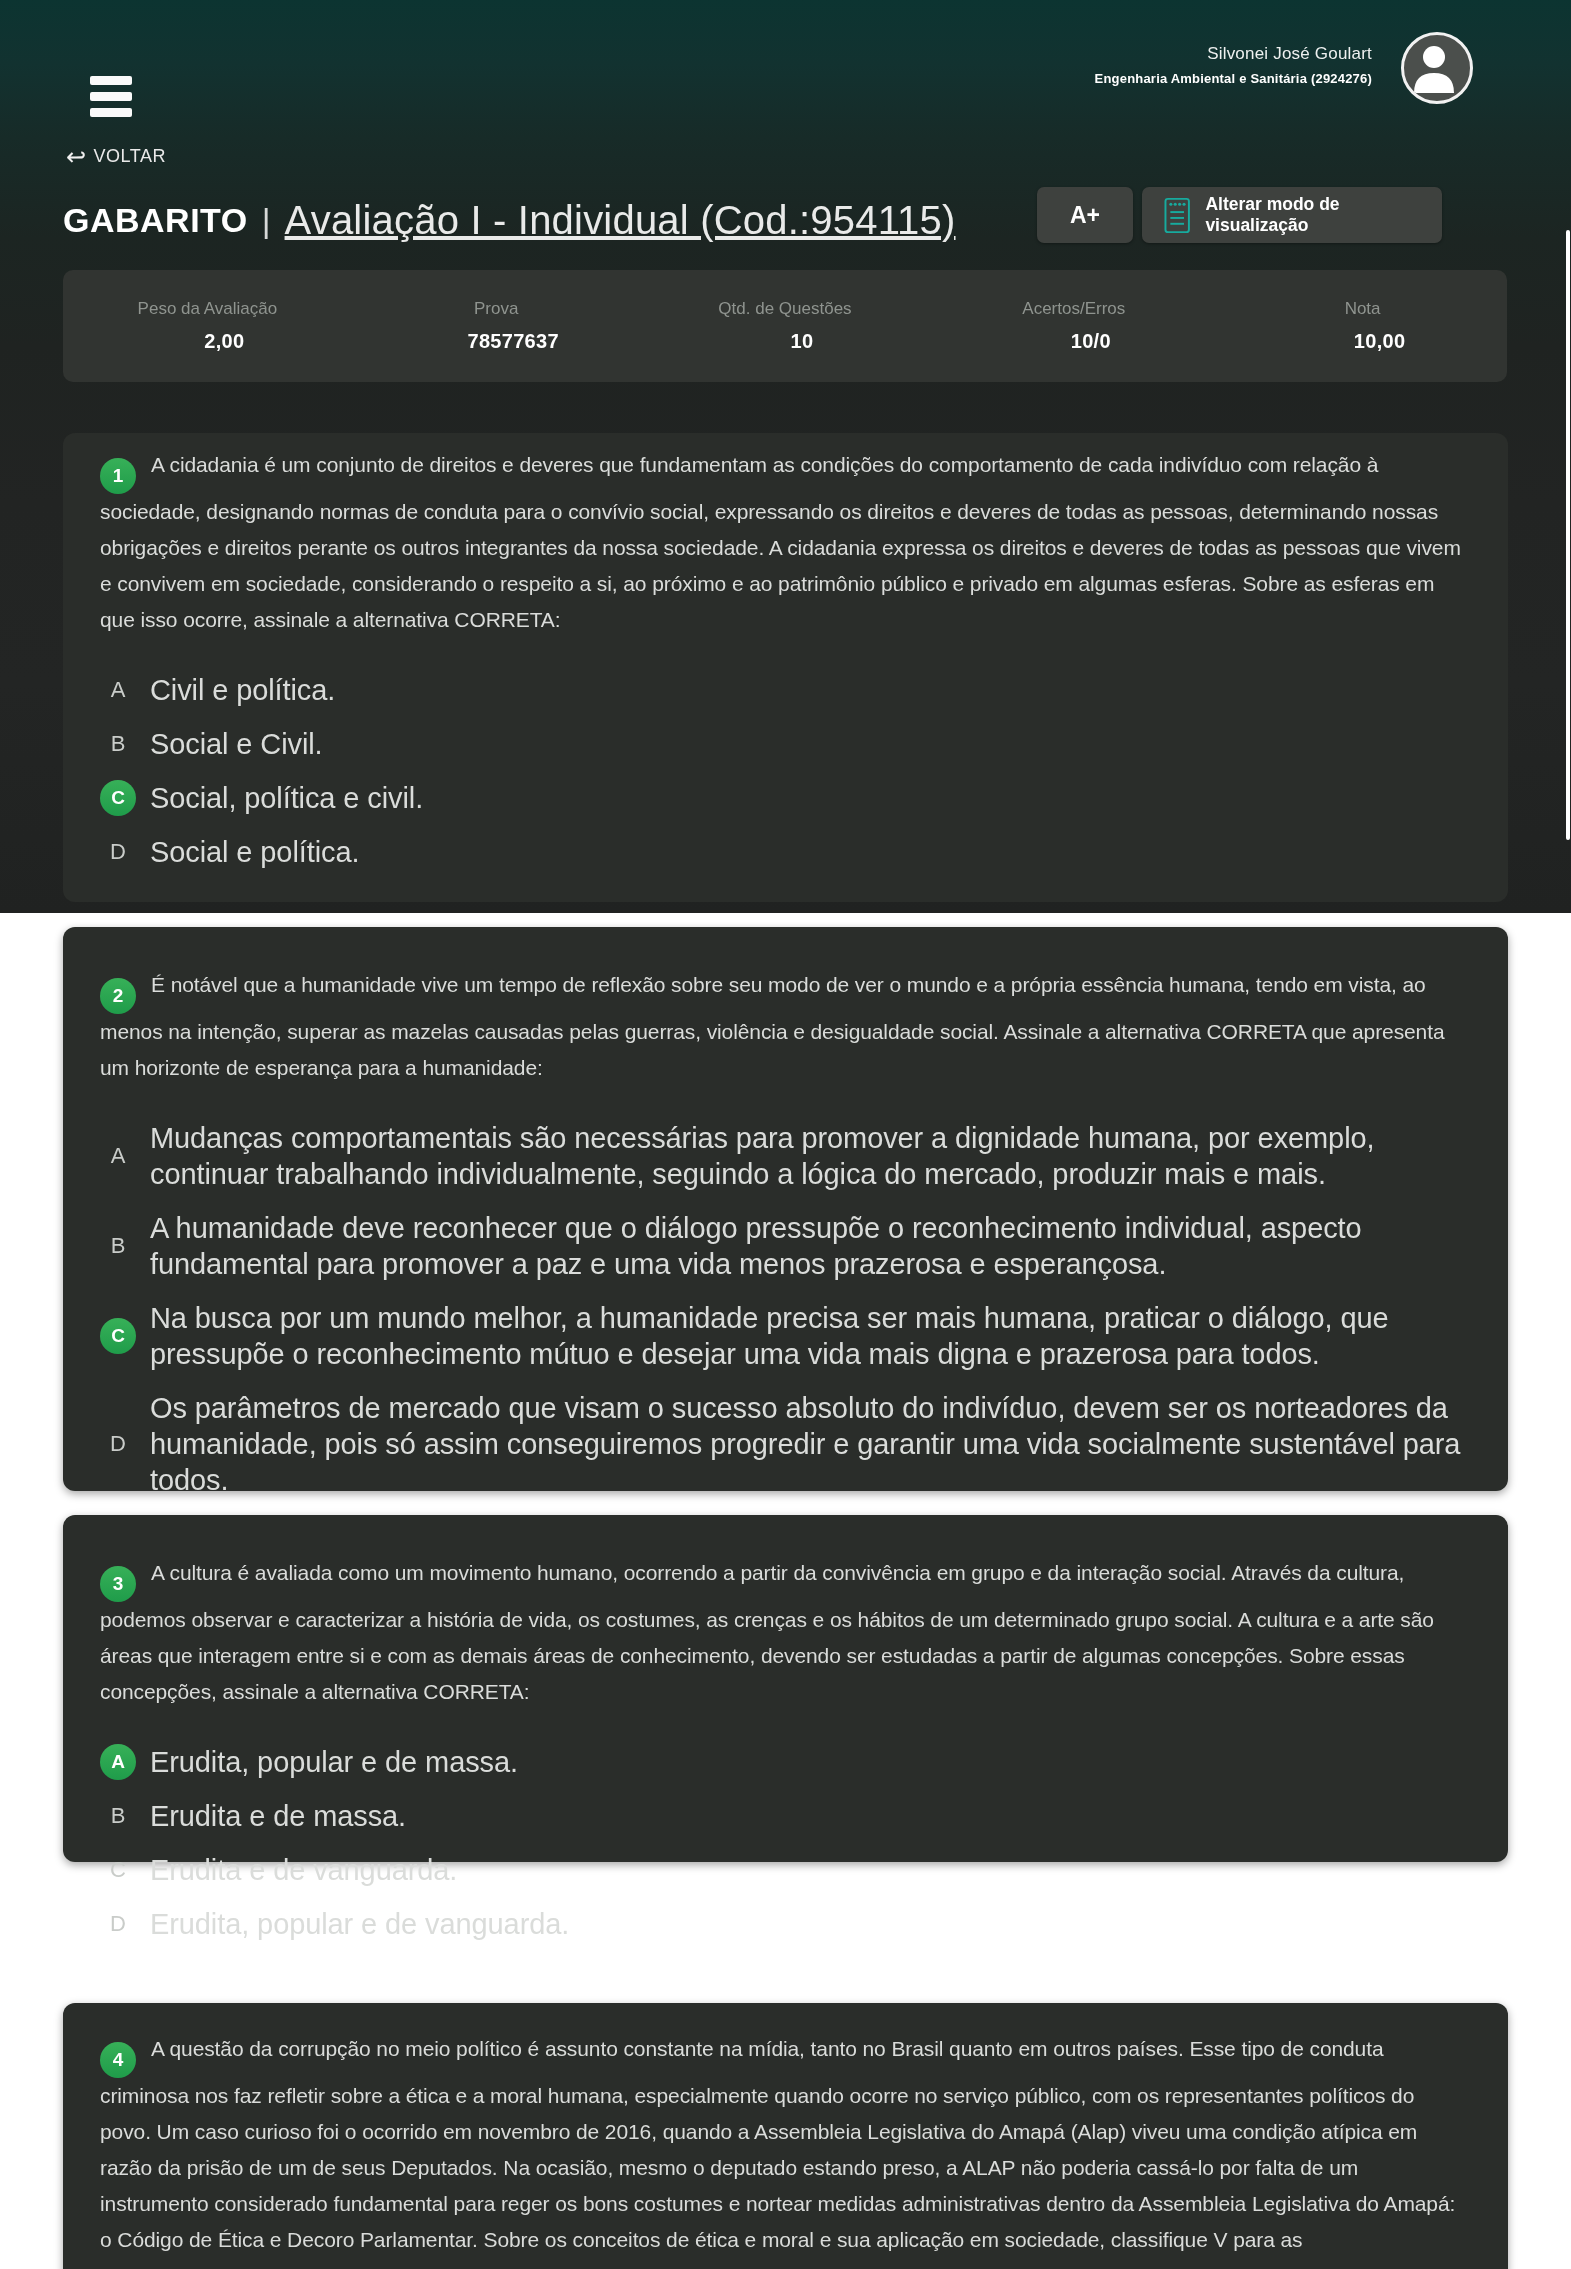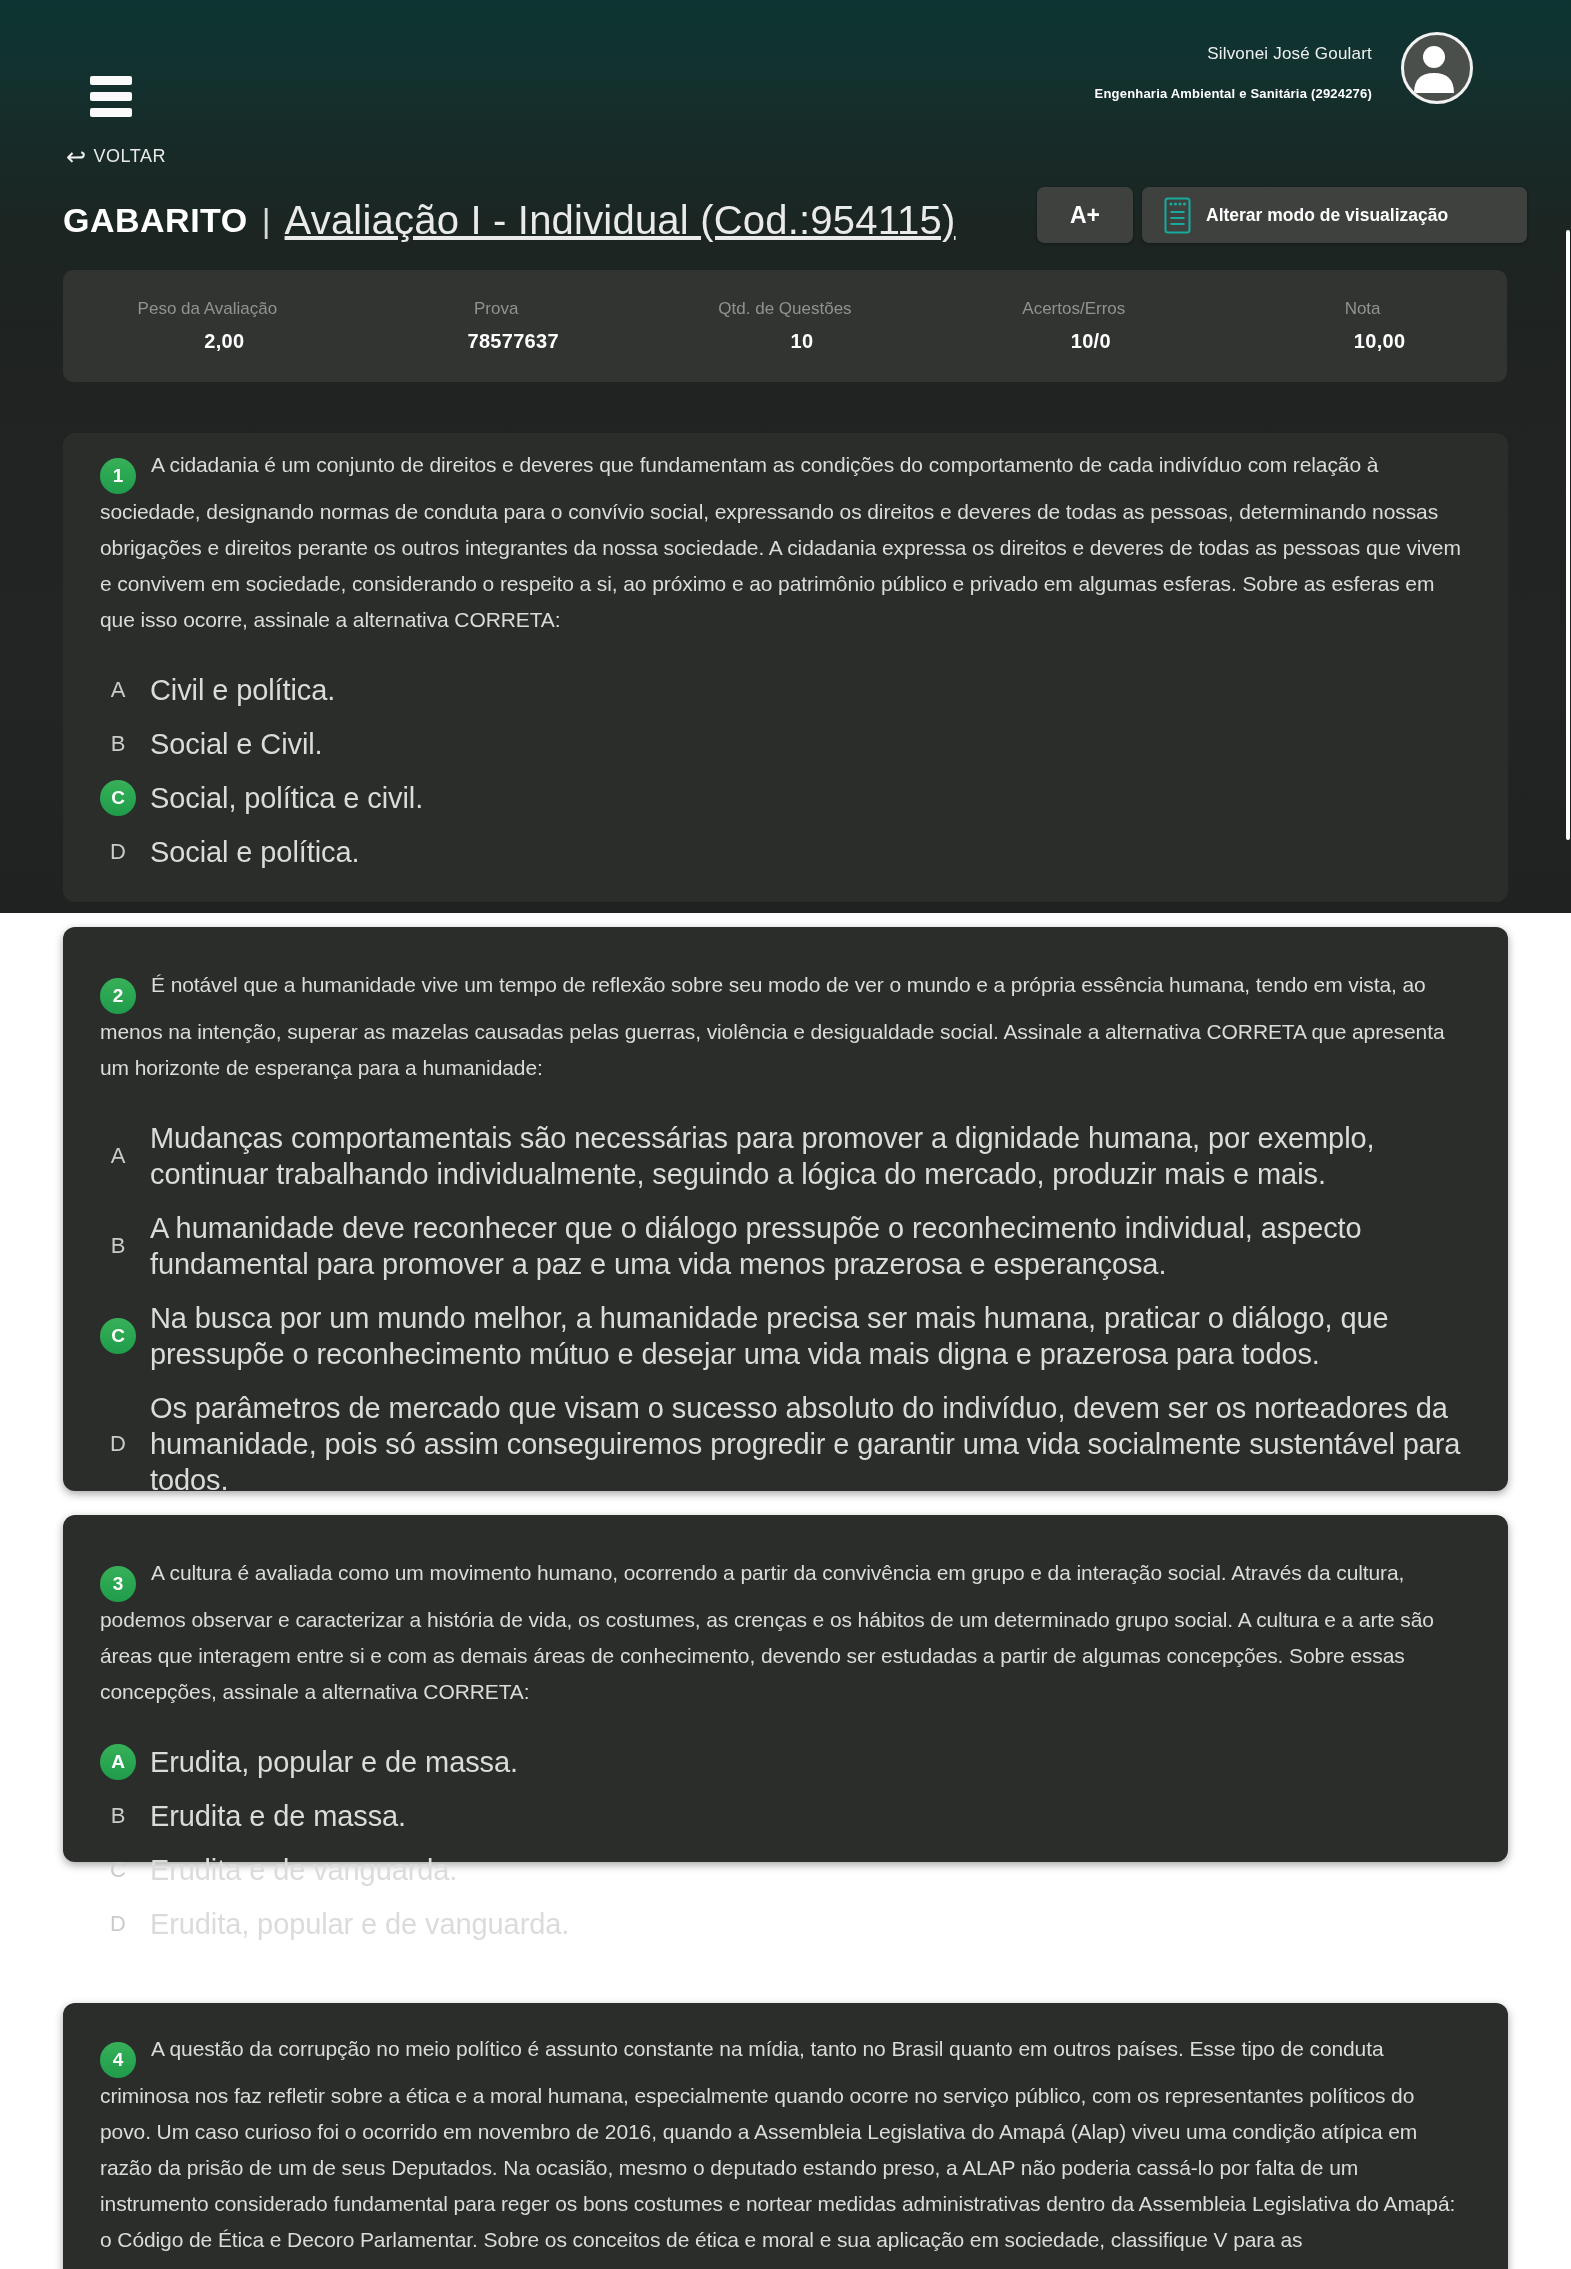--- a/index.html
+++ b/index.html
@@ -10,37 +10,37 @@
   }
   
   .top-block{
     position:absolute;left:0;top:0;width:1571px;height:913px;
     background:linear-gradient(180deg,#0c3431 0%,#123230 7%,#172b28 15%,#1c2522 26%,#1f2321 38%,#222423 55%,#232524 75%,#202221 100%);
   }
   .hamburger{position:absolute;left:90px;top:76px;width:42px;cursor:pointer;}
   .hamburger .bar{width:42px;height:9px;background:#fafafa;border-radius:2px;margin-bottom:7px;}
   .user-block{position:absolute;right:199px;top:44px;text-align:right;}
   .user-name{font-size:17px;color:#eef1f0;font-weight:400;letter-spacing:.2px;}
-  .user-course{font-size:13px;color:#ffffff;font-weight:700;margin-top:22px;letter-spacing:.2px;}
+  .user-course{font-size:13px;color:#ffffff;font-weight:700;margin-top:7px;letter-spacing:.2px;}
   .avatar{
     position:absolute;left:1401px;top:32px;width:66px;height:66px;border-radius:50%;
     background:#4b4f4c;border:3px solid #f2f2f2;overflow:hidden;
   }
   .voltar{position:absolute;left:66px;top:146px;display:flex;align-items:center;gap:7px;
     color:#e9e9e9;font-size:18px;letter-spacing:.5px;cursor:pointer;}
   .voltar .arrow{font-size:24px;line-height:18px;color:#f0f0f0;}
   .title-row{position:absolute;left:63px;top:192px;height:56px;display:flex;align-items:center;}
   .title-prefix{font-size:34px;font-weight:700;color:#ffffff;letter-spacing:.5px;}
   .title-sep{font-size:34px;font-weight:300;color:#d7d9d8;margin:0 14px;}
   .title-text{font-size:40px;font-weight:300;color:#e9eae9;letter-spacing:.2px;text-decoration:underline;}
   .btn{position:absolute;top:187px;height:56px;background:#3e413e;border-radius:7px;
     display:flex;align-items:center;justify-content:center;color:#fff;cursor:pointer;
     box-shadow:0 1px 3px rgba(0,0,0,.35);}
   .btn-a-plus{left:1037px;width:96px;font-size:23px;font-weight:700;}
-  .btn-change-view{left:1142px;width:385px;gap:15px;font-size:17.5px;font-weight:700;justify-content:flex-start;padding-left:22px;box-sizing:border-box;}
+  .btn-change-view{left:1142px;width:300px;gap:15px;font-size:17.5px;font-weight:700;justify-content:flex-start;padding-left:22px;box-sizing:border-box;}
   
   .stats-card{
     position:absolute;left:63px;top:270px;width:1444px;height:112px;
     background:#313431;border-radius:10px;display:flex;align-items:center;
   }
   .stat-col{flex:1;text-align:center;}
   .stat-label{font-size:17px;color:#8f948f;font-weight:400;}
   .stat-value{font-size:20px;color:#ffffff;font-weight:700;margin-top:11px;letter-spacing:.3px;padding-left:34px;}
   
   .q-card{

